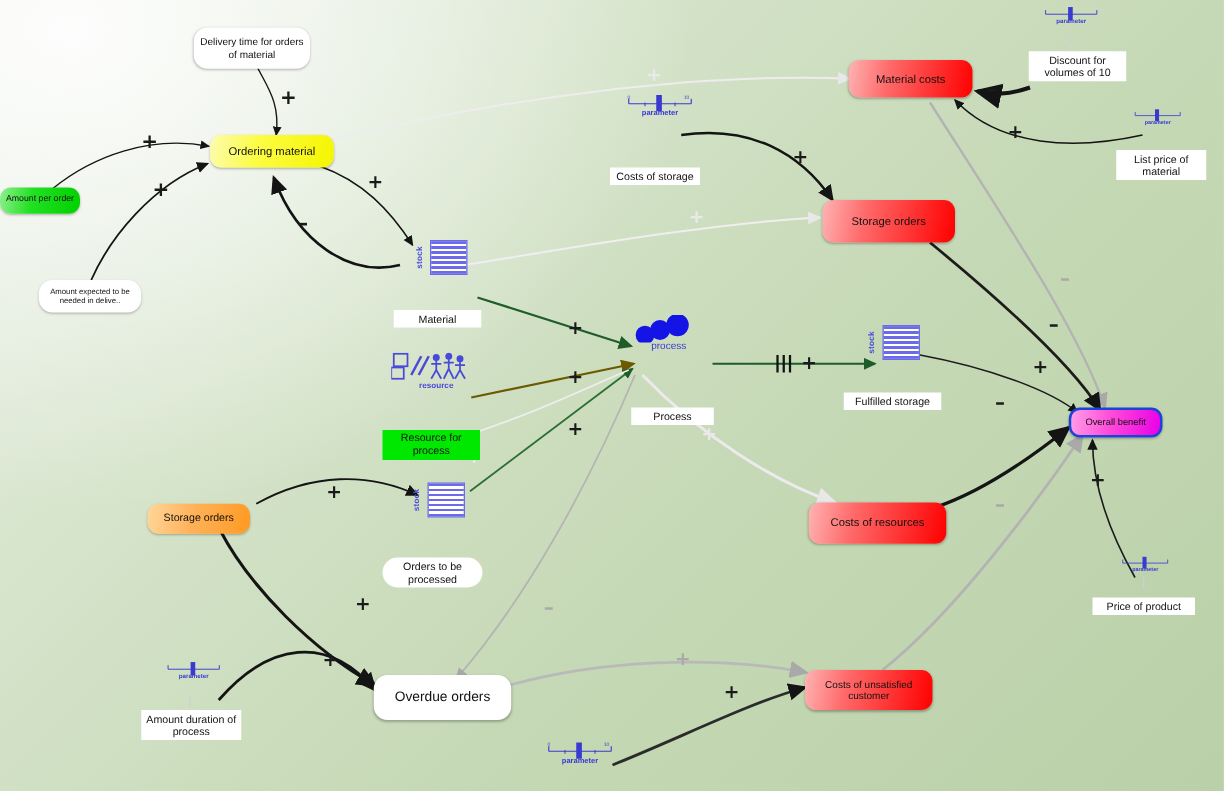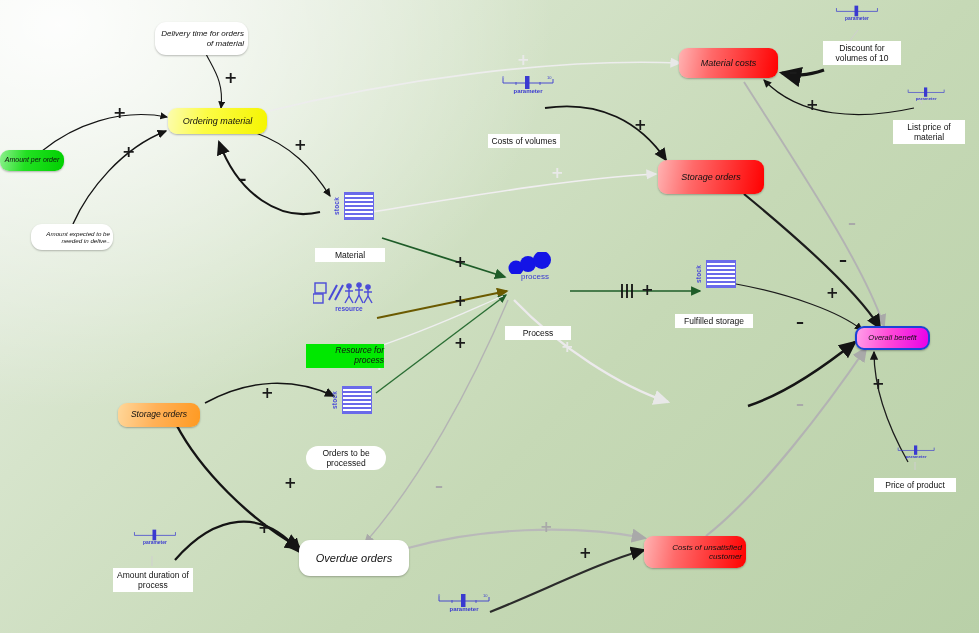--- a/index.html
+++ b/index.html
@@ -13,23 +13,22 @@
     background:
       radial-gradient(ellipse 900px 700px at 6% 4%, rgba(255,255,255,0.92) 0%, rgba(255,255,255,0.55) 22%, rgba(255,255,255,0.0) 55%),
       linear-gradient(135deg, #e9efe6 0%, #d6e4cb 30%, #c6d9b6 60%, #b9d0a8 100%);
   }
   svg#edges{position:absolute;left:0;top:0;width:979px;height:633px;}
 
   
   .node{
     position:absolute;box-sizing:border-box;
     display:flex;align-items:center;justify-content:center;
-    text-align:right;line-height:1.15;
+    text-align:center;line-height:1.15;
     color:#111;
-    font-style:italic;
   }
   
   .rnode{
     border-radius:9px;
     box-shadow:0 1px 2px rgba(0,0,0,0.28);
   }
   .n-yellow{background:linear-gradient(100deg,#fcfcb0 0%,#fcfc45 38%,#f5f500 100%);}
   .n-green{background:linear-gradient(100deg,#8ef08e 0%,#22e022 40%,#00d000 100%);}
   .n-orange{background:linear-gradient(100deg,#ffd79a 0%,#ffb158 45%,#ff9a22 100%);}
   .n-red{background:linear-gradient(100deg,#ffb3b3 0%,#ff6a6a 32%,#ff0000 100%);}
@@ -331,36 +330,37 @@
   <div class="node rnode n-green" style="left:0px;top:150px;width:64px;height:21px;font-size:7px;">Amount per order</div>
 
   <div class="node n-white-round" style="left:31px;top:224px;width:82px;height:26px;font-size:6.2px;padding:0 3px;">Amount expected to be needed in delive..</div>
 
   <div class="node rnode n-red" style="left:679px;top:48px;width:99px;height:30px;font-size:9px;">Material costs</div>
 
   <div class="lbl" style="left:823px;top:41px;width:78px;height:24px;">Discount for volumes of 10</div>
 
   <div class="lbl" style="left:893px;top:120px;width:72px;height:24px;">List price of material</div>
 
-  <div class="lbl" style="left:488px;top:134px;width:72px;height:14px;">Costs of volumes</div>
+  <div class="lbl" style="left:488px;top:134px;width:72px;height:14px;">Costs of storage</div>
 
   <div class="node rnode n-red" style="left:658px;top:160px;width:106px;height:34px;font-size:9px;">Storage orders</div>
 
   <div class="lbl" style="left:315px;top:248px;width:70px;height:14px;">Material</div>
 
   <div class="lbl" style="left:505px;top:326px;width:66px;height:14px;">Process</div>
 
   <div class="node n-flatgreen" style="left:306px;top:344px;width:78px;height:24px;font-size:8.5px;">Resource for process</div>
 
   <div class="node rnode n-orange" style="left:118px;top:403px;width:82px;height:24px;font-size:8.5px;">Storage orders</div>
 
   <div class="lbl" style="left:306px;top:446px;width:80px;height:24px;border-radius:12px;">Orders to be processed</div>
 
   <div class="lbl" style="left:675px;top:314px;width:78px;height:14px;">Fulfilled storage</div>
 
+  <div class="node rnode n-red" style="left:647px;top:402px;width:110px;height:33px;font-size:9px;">Costs of resources</div>
 
   <div class="node rnode n-magenta" style="left:855px;top:326px;width:75px;height:24px;font-size:7.5px;">Overall benefit</div>
 
   <div class="lbl" style="left:874px;top:478px;width:82px;height:14px;">Price of product</div>
 
   <div class="lbl" style="left:113px;top:568px;width:80px;height:24px;">Amount duration of process</div>
 
   <div class="node rnode n-red" style="left:644px;top:536px;width:102px;height:32px;font-size:8px;padding:0 4px;">Costs of unsatisfied customer</div>
 
   <div class="node n-white-round" style="left:299px;top:540px;width:110px;height:36px;font-size:11px;">Overdue orders</div>

